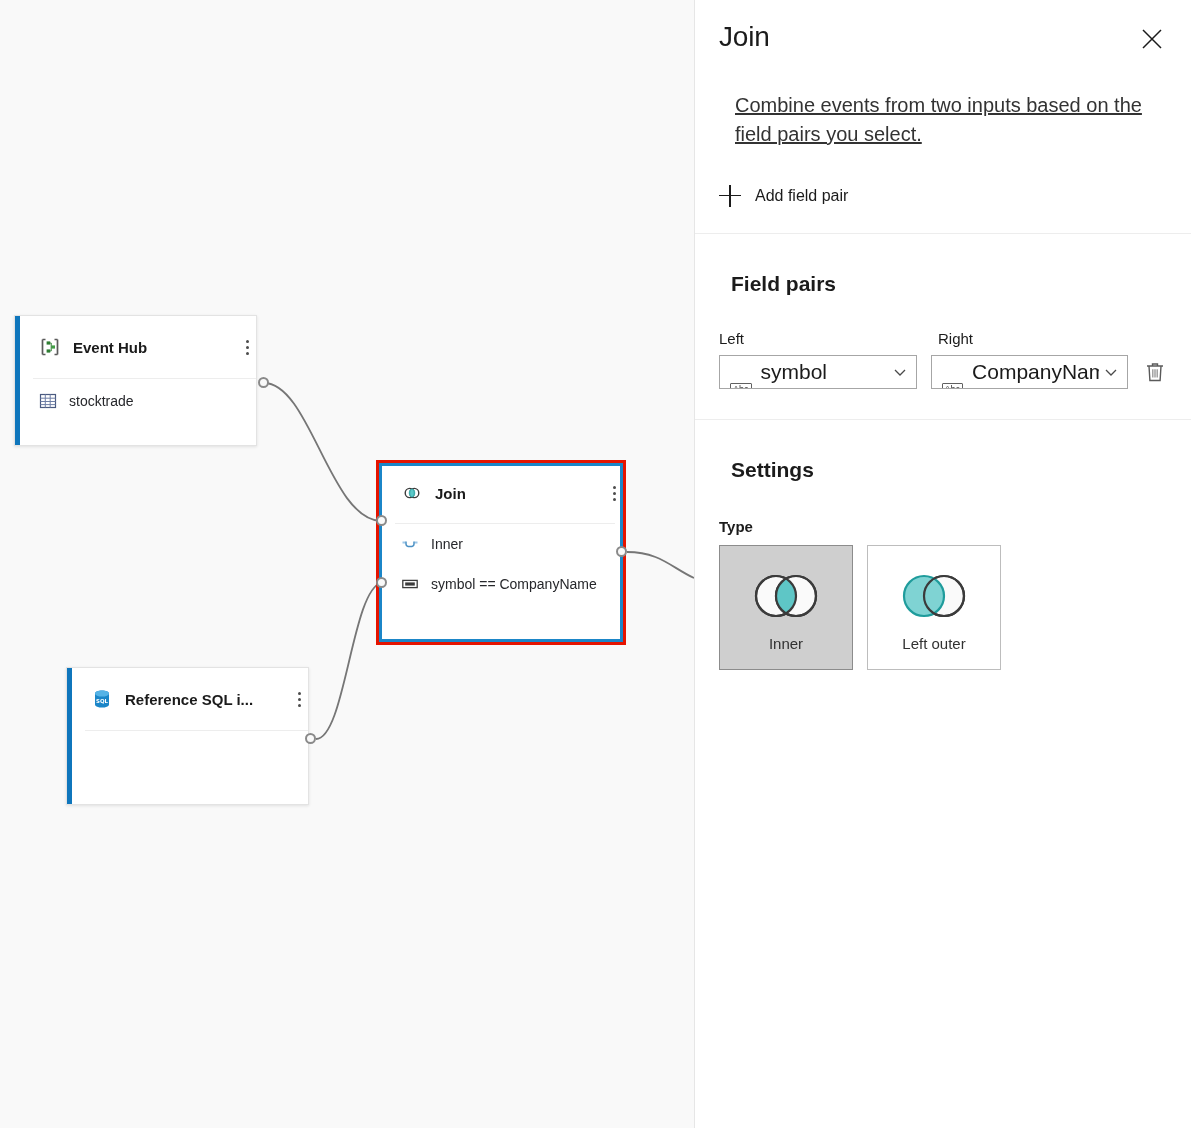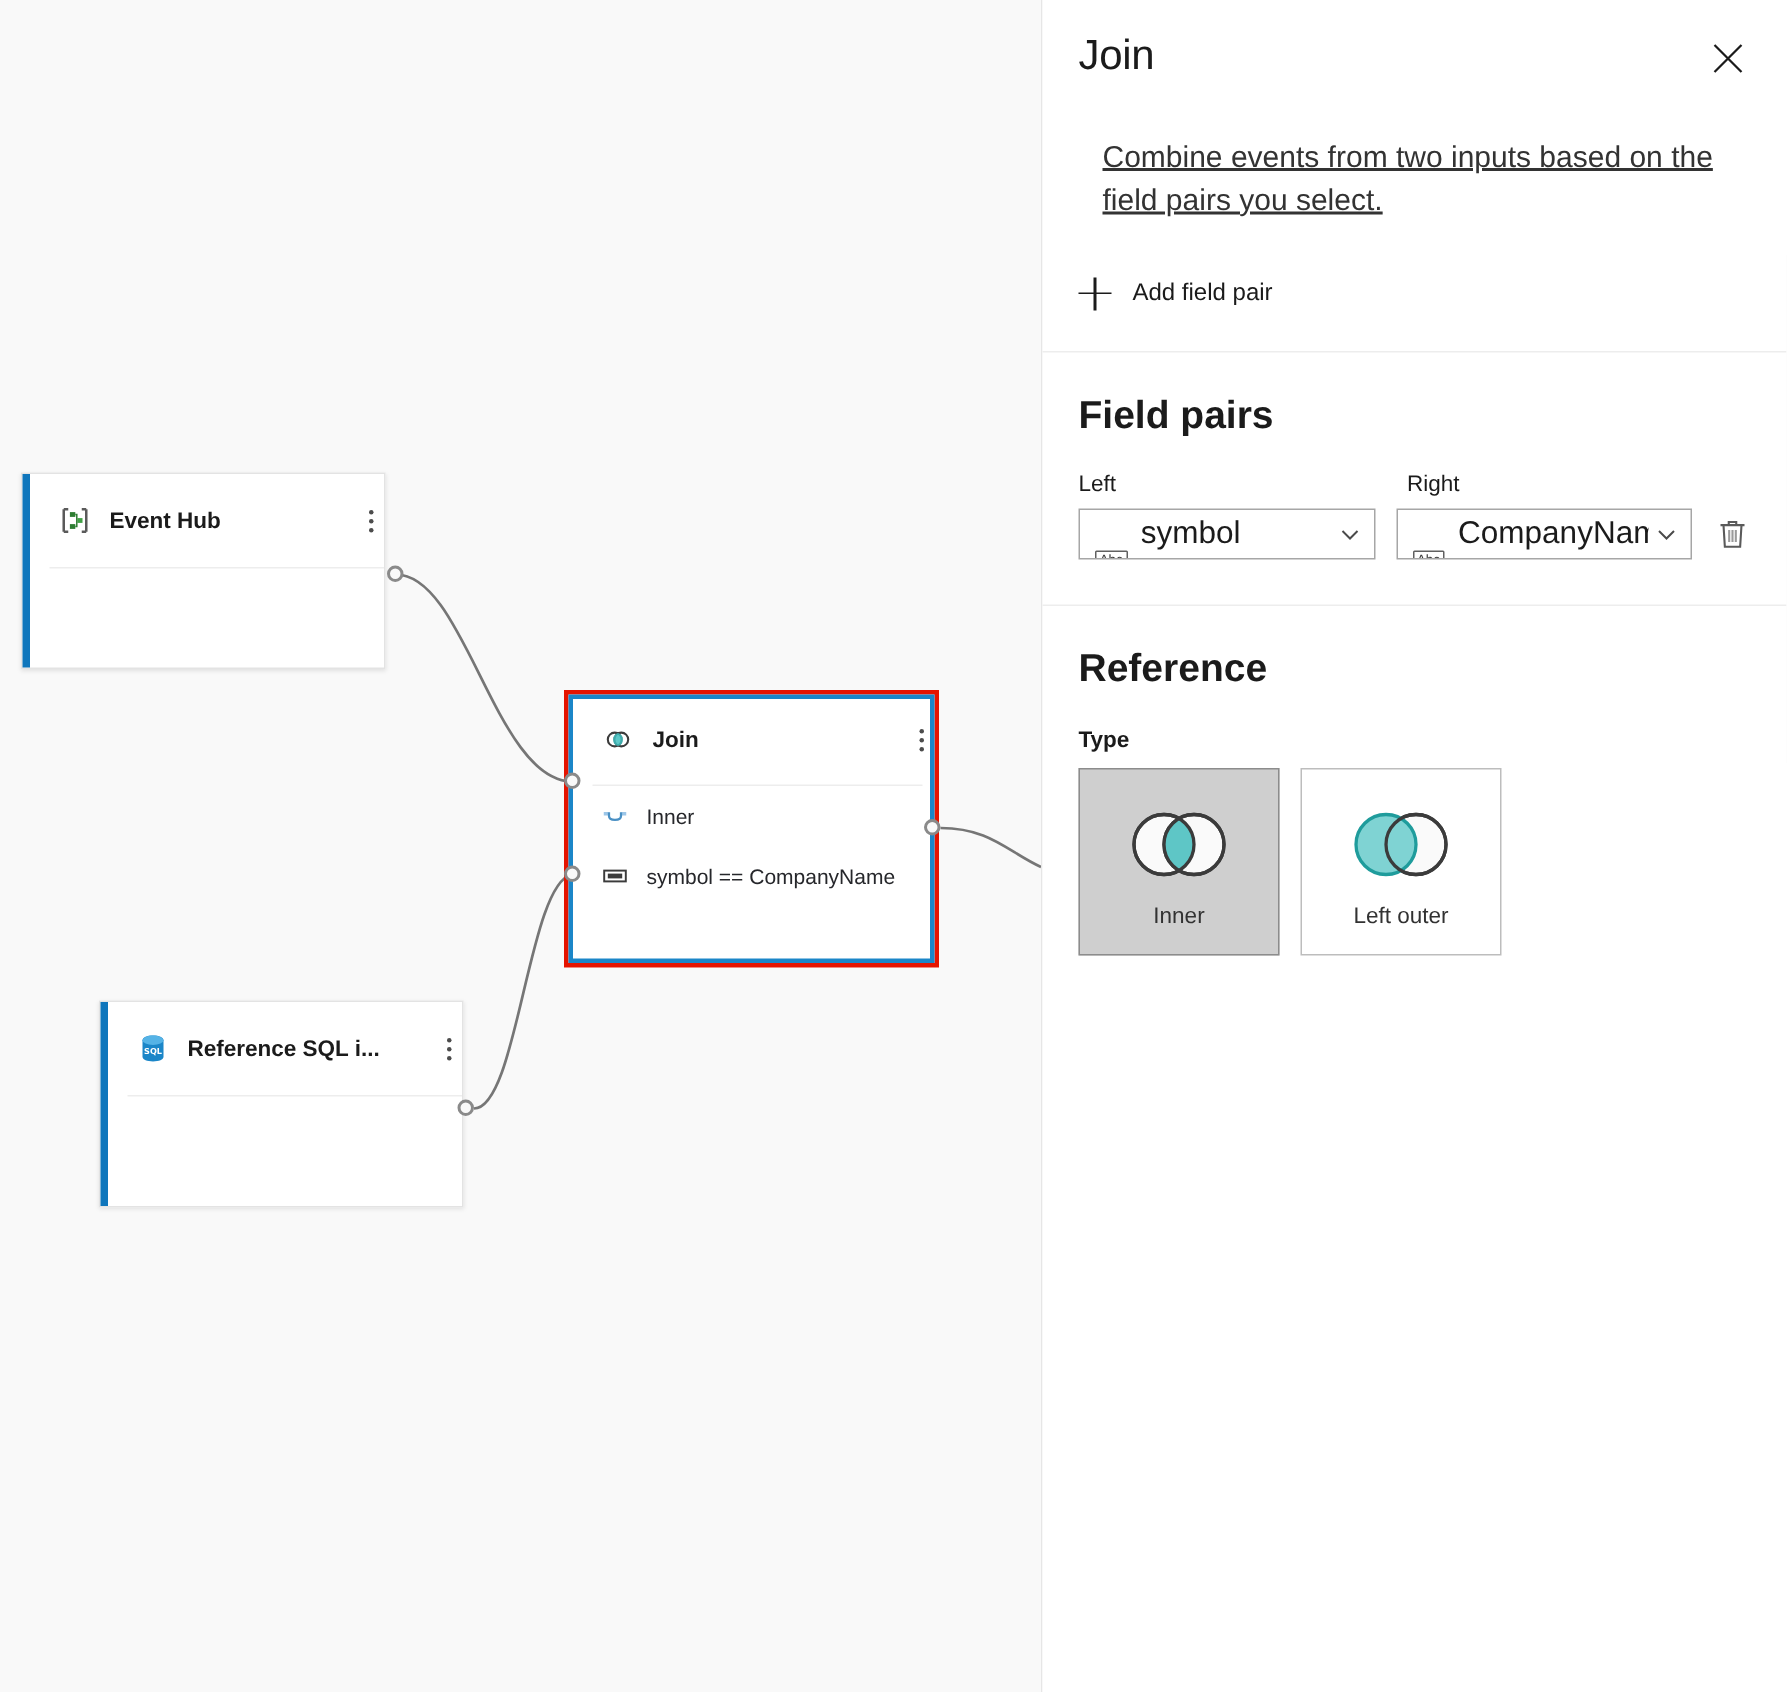--- a/index.html
+++ b/index.html
@@ -111,22 +111,22 @@
   }
   .link-action .plus::before,.link-action .plus::after{
     content:"";position:absolute;background:#1b1b1b;
   }
   .link-action .plus::before{left:0;top:10px;width:22px;height:1.6px;}
   .link-action .plus::after{top:0;left:10px;height:22px;width:1.6px;}
 
   .divider{height:1px;background:#ededed;width:100%;}
 
   .sec-h{
-    font-size:26px;font-weight:bold;color:#1b1b1b;
-    margin:0;padding:26px 0 0 0;
+    font-size:21px;font-weight:bold;color:#1b1b1b;
+    margin:12px;padding:26px 0 0 0;
   }
   .col-labels{display:flex;gap:14px;padding-top:22px;}
   .col-labels span{font-size:15px;color:#1b1b1b;font-weight:normal;}
   .col-l{width:205px;}
   .col-r{width:205px;}
 
   .pair-row{display:flex;align-items:center;gap:14px;padding-top:8px;}
   .combo{
     height:34px;border:1px solid #a6a6a6;background:#fff;
     display:flex;align-items:center;padding:0 8px 0 10px;
@@ -184,20 +184,29 @@
           <path d="M11.2 7 H12.2 V11 H12.6 M11.2 15 H12.2 V11" fill="none" stroke="#2e7d32" stroke-width="1"></path>
         </svg>
         <span class="node-title">Event Hub</span>
         <span class="kebab">
           <i></i>
             <i></i>
             <i></i>
         </span>
       </div>
       <div class="node-sep"></div>
+      <div class="node-body">
+        <div class="node-row">
+          <svg class="ico" viewBox="0 0 18 18">
+            <rect x="1.5" y="2.5" width="15" height="13" fill="#ffffff" stroke="#4a5a80" stroke-width="1.2"></rect>
+            <path d="M1.5 6.2 H16.5 M1.5 9.5 H16.5 M1.5 12.6 H16.5 M6.3 2.5 V15.5 M11.2 2.5 V15.5" stroke="#6f7fa6" stroke-width="1" fill="none"></path>
+          </svg>
+          <span>stocktrade</span>
+        </div>
+      </div>
     </div>
     <div class="port" style="left:258px;top:377px;"></div>
 
     <div class="node" id="node-refsql">
       <div class="accent"></div>
       <div class="node-head">
         <svg class="ico" viewBox="0 0 22 22">
           <path d="M4 5.5 C4 3.6 7.1 2.4 11 2.4 C14.9 2.4 18 3.6 18 5.5 L18 16.5 C18 18.4 14.9 19.6 11 19.6 C7.1 19.6 4 18.4 4 16.5 Z" fill="#1b86c8"></path>
           <ellipse cx="11" cy="5.5" rx="7" ry="3.1" fill="#55b3e6"></ellipse>
           <text x="11" y="14.6" font-family="DejaVu Sans, sans-serif" font-size="5.4" font-weight="bold" fill="#ffffff" text-anchor="middle">SQL</text>
@@ -304,21 +313,21 @@
             <path d="M4 5 L4.9 19.5 H15.1 L16 5" fill="none" stroke="#5a5a5a" stroke-width="1.4"></path>
             <path d="M7.8 8.3 V16.4 M10 8.3 V16.4 M12.2 8.3 V16.4" stroke="#9a9a9a" stroke-width="1.4" fill="none"></path>
           </svg>
         </div>
       </div>
     </div>
 
     <div class="divider" style="margin-top:30px;"></div>
 
     <div class="panel-pad">
-      <h2 class="sec-h">Reference</h2>
+      <h2 class="sec-h">Settings</h2>
       <div class="type-label">Type</div>
 
       <div class="type-opts">
 
         <div class="type-card selected">
           <svg class="venn" width="96" height="52" viewBox="0 0 96 52">
             <defs>
               <clipPath id="clipInnerR">
                   <circle cx="58" cy="26" r="20"></circle>
                 </clipPath>

